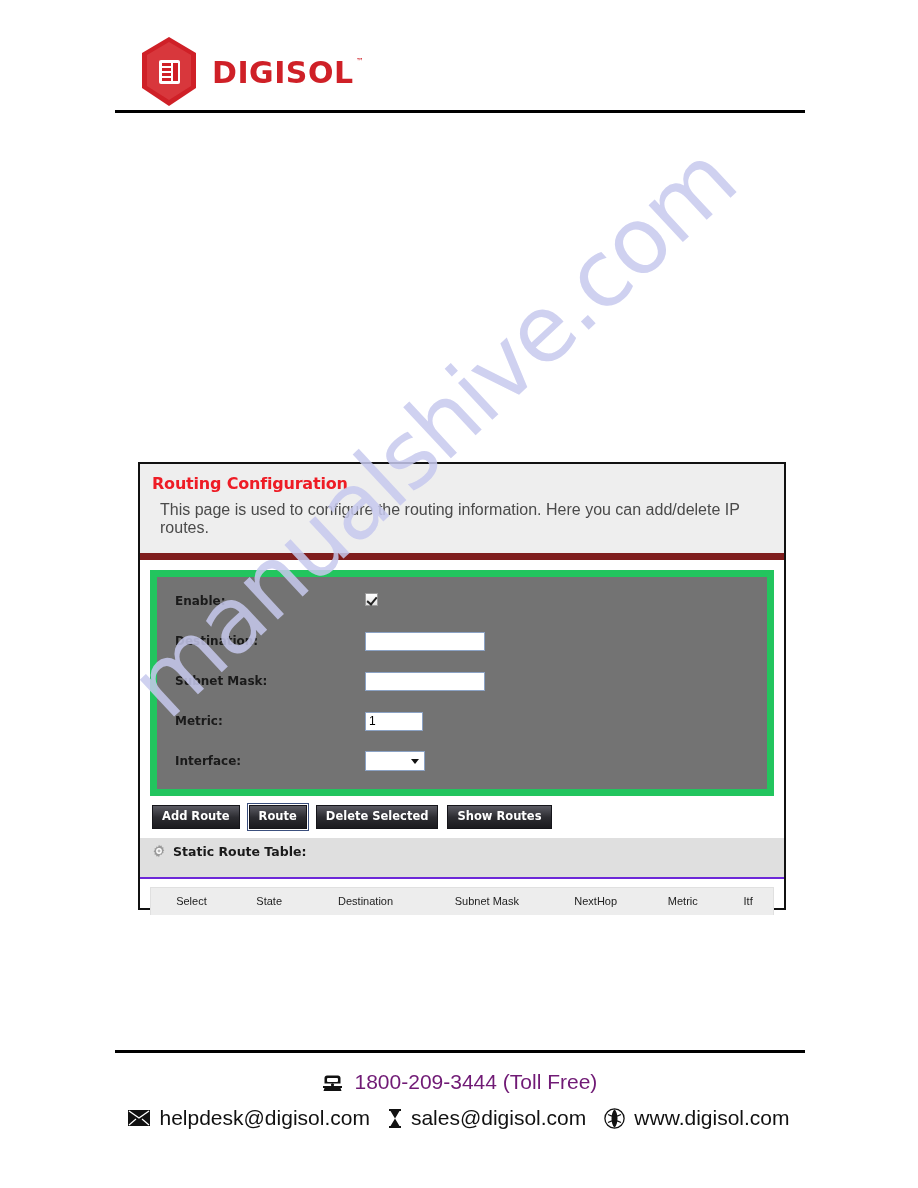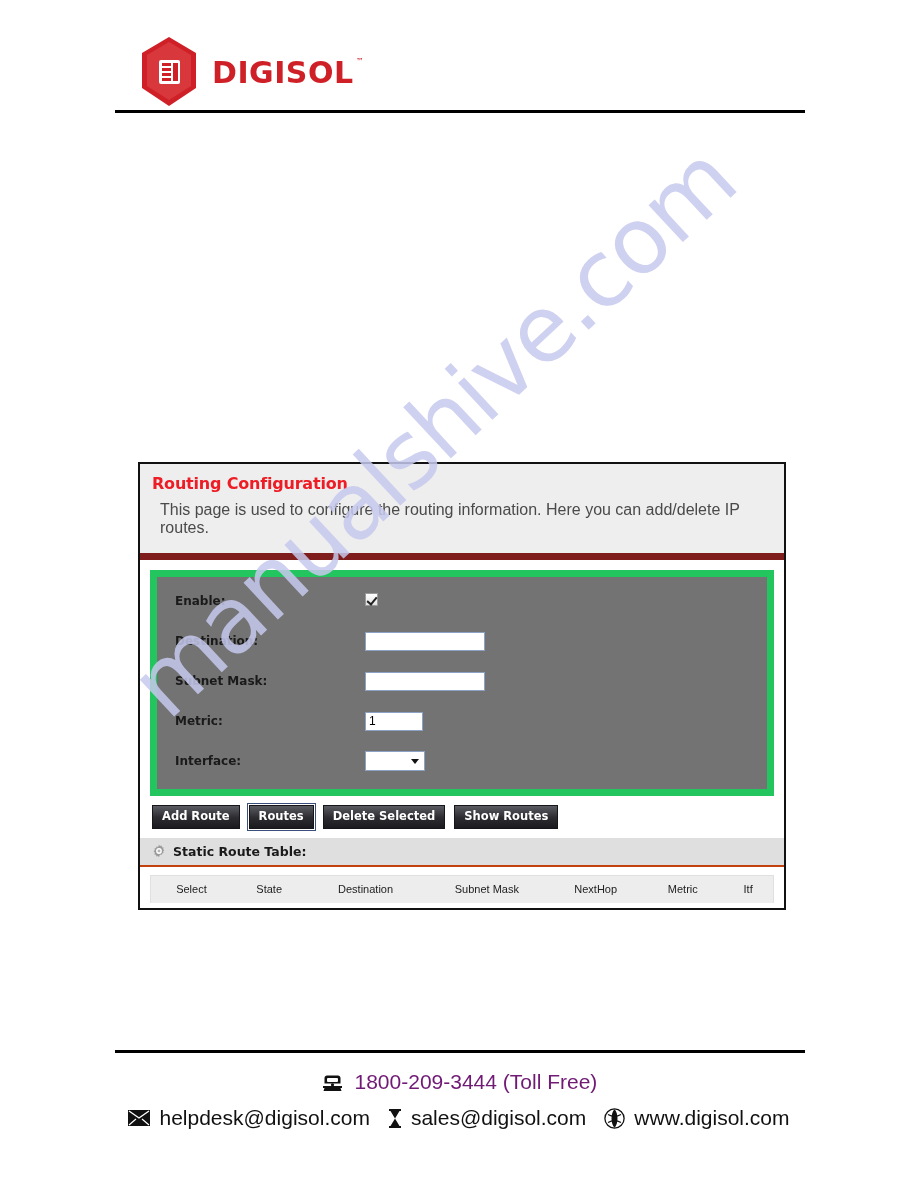--- a/index.html
+++ b/index.html
@@ -221,24 +221,24 @@
   }
   .btn.focused {
     outline: 1px solid #3b4f7d;
     outline-offset: 1px;
   }
 
   
   #table-section { padding: 0; }
   #table-head-bar {
     background: #dfdfdf;
-    padding: 6px 0 6px 12px;
+    padding: 6px 0 18px 12px;
     display: flex;
     align-items: center;
-    border-bottom: 2px solid #c2410c;
+    border-bottom: 2px solid #6d28d9;
   }
   .gear-icon {
     width: 14px;
     height: 14px;
     margin-right: 7px;
     flex: 0 0 auto;
   }
   #table-title {
     font-family: "DejaVu Sans", sans-serif;
     font-size: 12.5px;
@@ -387,21 +387,21 @@
         <div class="select-ui">
           <span class="arrow"></span>
         </div>
       </div>
     </div>
 
   </div>
 
   <div id="button-row">
     <button class="btn">Add Route</button>
-    <button class="btn focused">Routes</button>
+    <button class="btn focused">Route</button>
     <button class="btn">Delete Selected</button>
     <button class="btn">Show Routes</button>
   </div>
 
   <div id="table-section">
     <div id="table-head-bar">
       <svg class="gear-icon" viewBox="0 0 16 16" xmlns="http://www.w3.org/2000/svg">
         <path fill="#9a9a9a" d="M8 0.8l1.1 1.5 1.8-.5.5 1.8 1.8.5-.5 1.8 1.3 1.3-1.3 1.3.5 1.8-1.8.5-.5 1.8-1.8-.5L8 15.2l-1.1-1.5-1.8.5-.5-1.8-1.8-.5.5-1.8L1.8 8.2l1.5-1.3-.5-1.8 1.8-.5.5-1.8 1.8.5z"></path>
         <circle cx="8" cy="8" r="3.3" fill="#ffffff"></circle>
         <circle cx="8" cy="8" r="1.7" fill="#b5b5b5"></circle>

